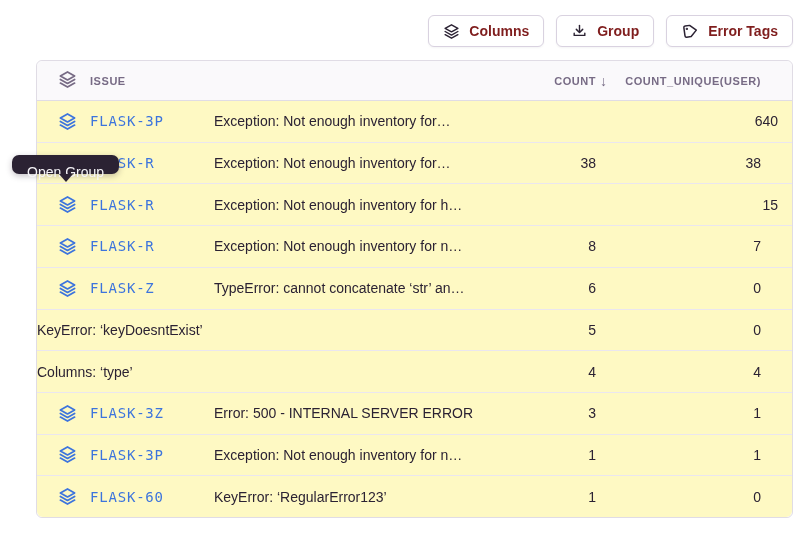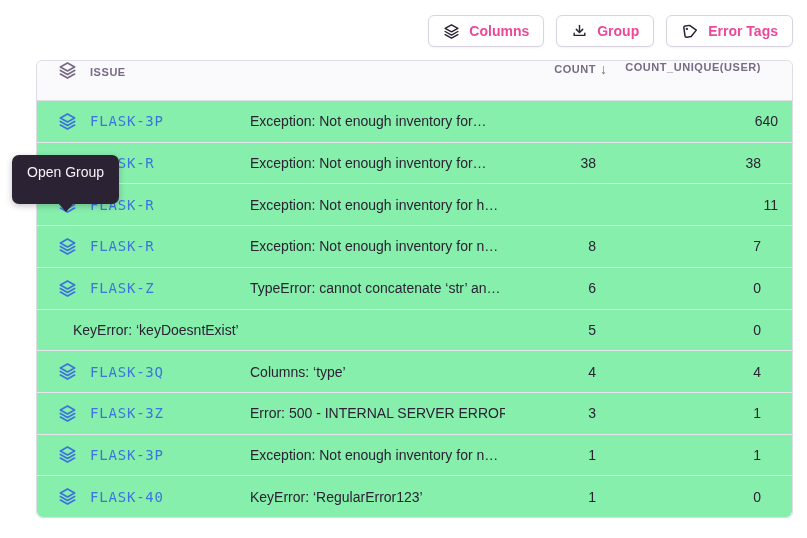--- a/index.html
+++ b/index.html
@@ -8,62 +8,62 @@
     position:relative; background:#ffffff; overflow:hidden;
     font-family:"Liberation Sans","DejaVu Sans",sans-serif;
     color:#2b2233;
   }
 
   
   .toolbar { position:absolute; top:15px; right:14px; display:flex; gap:12px; }
   .btn {
     display:inline-flex; align-items:center; gap:9px; height:32px; padding:0 14px;
     background:#ffffff; border:1px solid #d9d2e0; border-radius:6px;
-    font-family:inherit; font-size:14px; font-weight:700; color:#ec4899;
+    font-family:inherit; font-size:14px; font-weight:700; color:#7f1d1d;
     box-shadow:0 1px 2px rgba(43,34,51,0.05); cursor:pointer;
   }
   .btn svg { display:block; }
 
   
   .panel {
     position:absolute; left:36px; top:60px; width:757px; height:458px;
     background:#ffffff; border:1px solid #e0dce5; border-radius:6px;
     display:flex; flex-direction:column; overflow:visible;
   }
   .thead {
-    display:flex; align-items:flex-start; height:40px; flex:none;
+    display:flex; align-items:center; height:40px; flex:none;
     background:#faf9fb; border-bottom:1px solid #e0dce5; border-radius:6px 6px 0 0;
     font-size:11px; font-weight:700; letter-spacing:0.55px; color:#776b85;
   }
   .tbody { flex:1; display:flex; flex-direction:column; }
   .row {
     flex:1; display:flex; align-items:center;
-    border-bottom:1px solid #eae6ef; font-size:14px; background:#86efac;
+    border-bottom:1px solid #eae6ef; font-size:14px; background:#fef9c3;
   }
   .row:last-child { border-bottom:none; border-radius:0 0 6px 6px; }
 
   .cell-issue { width:177px; flex:none; display:flex; align-items:center; gap:13px; padding-left:21px; }
-  .cell-title { flex:1; min-width:0; white-space:nowrap; overflow:hidden; padding-right:6px;margin-left:36px; }
+  .cell-title { flex:1; min-width:0; white-space:nowrap; overflow:hidden; padding-right:6px; }
   .cell-count { width:105px; flex:none; text-align:right; padding-right:14px; }
   .cell-unique { width:182px; flex:none; text-align:right; padding-right:31px; }
 
   .thead .cell-count { padding-right:3px; display:flex; justify-content:flex-end; align-items:center; }
   .sort-arrow { font-size:14px; font-weight:400; margin-left:4px; position:relative; top:0px; letter-spacing:0; }
 
   .issue-id {
     font-family:"DejaVu Sans Mono","Liberation Mono",monospace;
     font-size:14px; letter-spacing:0.8px; color:#3c74dd; text-decoration:none; white-space:nowrap;
   }
   .stack-btn { display:inline-flex; background:none; border:none; padding:0; cursor:pointer; }
   .stack-btn svg { display:block; }
 
   
   .tooltip {
     position:absolute; left:12px; top:155px; z-index:10;
-    height:49px; line-height:34px; padding:0 15px;
+    height:19px; line-height:34px; padding:0 15px;
     background:#2b2233; color:#f5f3f7; font-size:14px; font-weight:400;
     border-radius:7px; box-shadow:0 2px 6px rgba(43,34,51,0.28); white-space:nowrap;
   }
   .tooltip::after {
     content:""; position:absolute; top:100%; left:47px;
     border:7px solid transparent; border-top:8px solid #2b2233; border-bottom:none;
   }
 </style>
 </head>
 <body>
@@ -169,21 +169,21 @@
           <svg width="19" height="19" viewBox="0 0 24 24" fill="none" stroke="#3c74dd" stroke-width="2.2" stroke-linecap="round" stroke-linejoin="round">
             <path d="M12 2.5 21 7.5 12 12.5 3 7.5Z"></path>
                 <path d="M3 12l9 5 9-5"></path>
                 <path d="M3 16.5l9 5 9-5"></path>
           </svg>
         </span>
       </button>
       <a class="issue-id" href="#">FLASK-R</a>
     </div>
     <div class="cell-title">Exception: Not enough inventory for h…</div>
-    <div class="cell-count">11</div>
+    <div class="cell-count">15</div>
   </div>
 
   <div class="row">
     <div class="cell-issue">
       <button class="stack-btn">
         <span>
           <svg width="19" height="19" viewBox="0 0 24 24" fill="none" stroke="#3c74dd" stroke-width="2.2" stroke-linecap="round" stroke-linejoin="round">
             <path d="M12 2.5 21 7.5 12 12.5 3 7.5Z"></path>
                 <path d="M3 12l9 5 9-5"></path>
                 <path d="M3 16.5l9 5 9-5"></path>
@@ -215,32 +215,20 @@
     <div class="cell-unique">0</div>
   </div>
 
   <div class="row">
     <div class="cell-title">KeyError: ‘keyDoesntExist’</div>
     <div class="cell-count">5</div>
     <div class="cell-unique">0</div>
   </div>
 
   <div class="row">
-    <div class="cell-issue">
-      <button class="stack-btn">
-        <span>
-          <svg width="19" height="19" viewBox="0 0 24 24" fill="none" stroke="#3c74dd" stroke-width="2.2" stroke-linecap="round" stroke-linejoin="round">
-            <path d="M12 2.5 21 7.5 12 12.5 3 7.5Z"></path>
-                <path d="M3 12l9 5 9-5"></path>
-                <path d="M3 16.5l9 5 9-5"></path>
-          </svg>
-        </span>
-      </button>
-      <a class="issue-id" href="#">FLASK-3Q</a>
-    </div>
     <div class="cell-title">Columns: ‘type’</div>
     <div class="cell-count">4</div>
     <div class="cell-unique">4</div>
   </div>
 
   <div class="row">
     <div class="cell-issue">
       <button class="stack-btn">
         <span>
           <svg width="19" height="19" viewBox="0 0 24 24" fill="none" stroke="#3c74dd" stroke-width="2.2" stroke-linecap="round" stroke-linejoin="round">
@@ -279,21 +267,21 @@
     <div class="cell-issue">
       <button class="stack-btn">
         <span>
           <svg width="19" height="19" viewBox="0 0 24 24" fill="none" stroke="#3c74dd" stroke-width="2.2" stroke-linecap="round" stroke-linejoin="round">
             <path d="M12 2.5 21 7.5 12 12.5 3 7.5Z"></path>
                 <path d="M3 12l9 5 9-5"></path>
                 <path d="M3 16.5l9 5 9-5"></path>
           </svg>
         </span>
       </button>
-      <a class="issue-id" href="#">FLASK-40</a>
+      <a class="issue-id" href="#">FLASK-60</a>
     </div>
     <div class="cell-title">KeyError: ‘RegularError123’</div>
     <div class="cell-count">1</div>
     <div class="cell-unique">0</div>
   </div>
 </div>
 </div>
 
 <div class="tooltip">Open Group</div>
 

